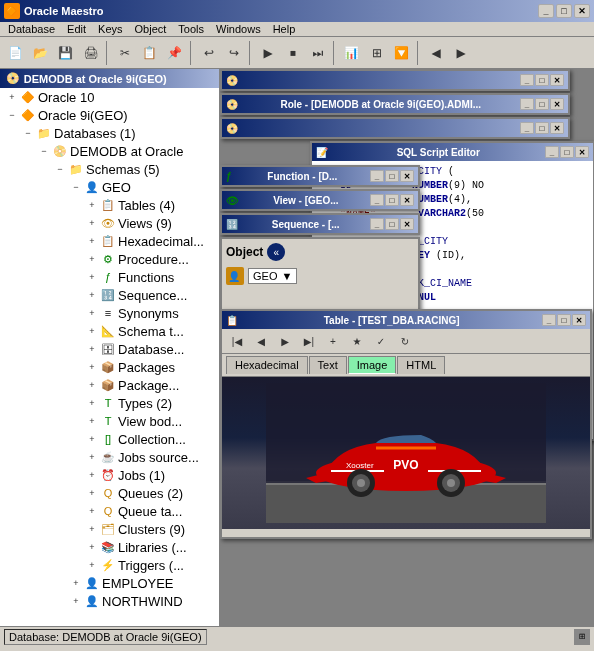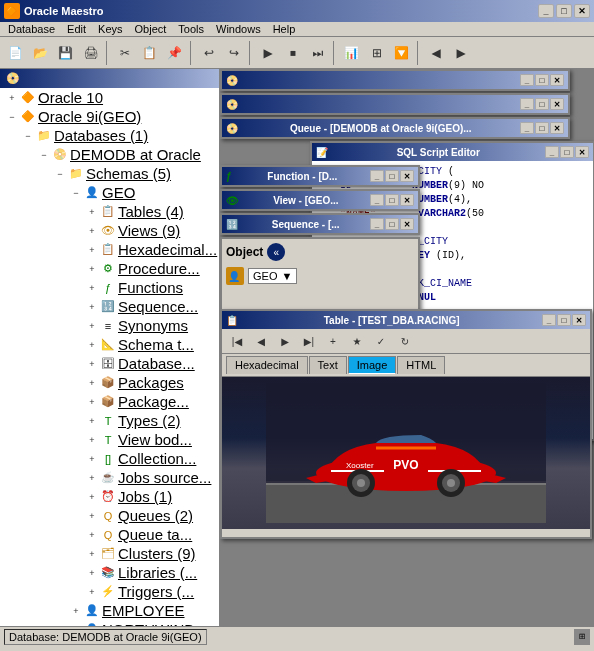--- a/index.html
+++ b/index.html
@@ -91,21 +91,21 @@
       cursor: pointer;
       white-space: nowrap;
       font-size: 11px;
     }
     .tree-expander {
       width: 16px; height: 16px;
       display: flex; align-items: center; justify-content: center;
       font-size: 9px; color: #333; flex-shrink: 0;
     }
     .tree-icon { width: 16px; height: 16px; flex-shrink: 0; display: flex; align-items: center; justify-content: center; font-size: 11px; }
-    .tree-label { padding-left: 2px; font-size: 15px; text-decoration: underline; }
+    .tree-label { padding-left: 2px; font-size: 13px; }
     .indent1 { padding-left: 4px; }
     .indent2 { padding-left: 20px; }
     .indent3 { padding-left: 36px; }
     .indent4 { padding-left: 52px; }
     .indent5 { padding-left: 68px; }
 
     
     .content-area {
       flex: 1;
       position: relative;
@@ -186,21 +186,21 @@
     }
     .tab-btn {
       padding: 2px 8px;
       border: 1px solid #808080;
       border-bottom: none;
       background: #c8c4bc;
       cursor: pointer;
       font-size: 11px;
     }
     .tab-btn.active {
-      background: #0ea5e9;
+      background: #86efac;
       border-bottom: 1px solid #fff;
     }
 
     
     .car-area {
       background: #1a1a2e;
       display: flex;
       align-items: center;
       justify-content: center;
       overflow: hidden;
@@ -255,20 +255,21 @@
   <div class="tb-sep"></div>
   <div class="tb-btn">◀</div>
   <div class="tb-btn">▶</div>
 </div>
 
 <div class="main-area">
 
   <div class="sidebar">
     <div class="sidebar-header">
       <span>📀</span>
+      <span>DEMODB  at Oracle 9i(GEO)</span>
     </div>
 
     <div class="tree-item indent1">
       <div class="tree-expander">+</div>
       <div class="tree-icon">🔶</div>
       <span class="tree-label">Oracle 10</span>
     </div>
     <div class="tree-item indent1">
       <div class="tree-expander">−</div>
       <div class="tree-icon">🔶</div>
@@ -420,32 +421,32 @@
           <div class="inner-win-btn">_</div>
           <div class="inner-win-btn">□</div>
           <div class="inner-win-btn">✕</div>
         </div>
       </div>
     </div>
 
     <div class="inner-window" style="top:24px; left:0; width:350px; height:22px;">
       <div class="inner-title">
         <span style="color:#ff8c00;margin-right:3px">📀</span>
+        <span>Role - [DEMODB  at Oracle 9i(GEO).ADMI...</span>
         <div class="inner-win-controls">
           <div class="inner-win-btn">_</div>
           <div class="inner-win-btn">□</div>
           <div class="inner-win-btn">✕</div>
         </div>
       </div>
     </div>
 
     <div class="inner-window" style="top:48px; left:0; width:350px; height:22px;">
       <div class="inner-title">
         <span style="color:#ff8c00;margin-right:3px">📀</span>
-        <span>Queue - [DEMODB  at Oracle 9i(GEO)...</span>
         <div class="inner-win-controls">
           <div class="inner-win-btn">_</div>
           <div class="inner-win-btn">□</div>
           <div class="inner-win-btn">✕</div>
         </div>
       </div>
     </div>
 
     <div class="inner-window" style="top:72px; left:90px; width:285px; height:300px;">
       <div class="inner-title">

